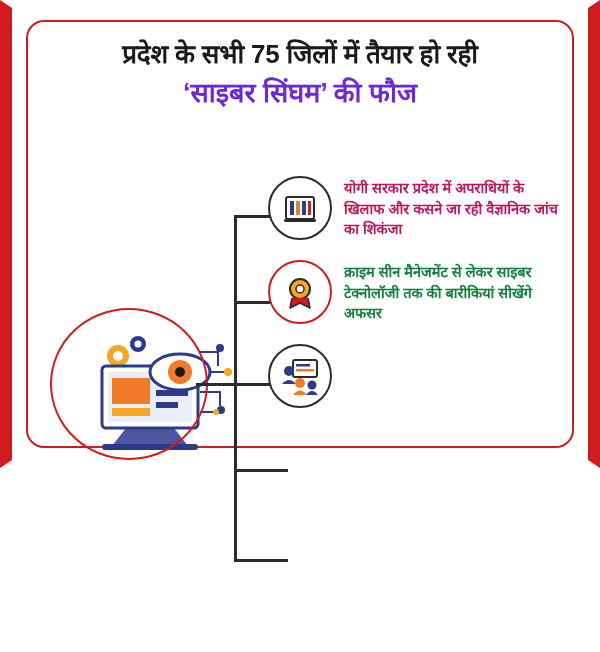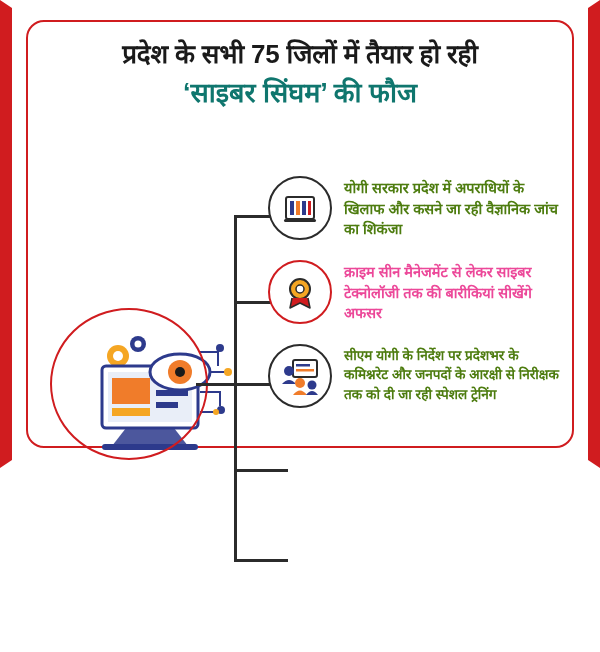--- a/index.html
+++ b/index.html
@@ -45,21 +45,21 @@
     font-size: 26px;
     font-weight: bold;
     color: #1a1a1a;
     letter-spacing: -0.2px;
     line-height: 1.25;
   }
   .headline .line2 {
     margin-top: 6px;
     font-size: 27px;
     font-weight: bold;
-    color: #0f766e;
+    color: #6d28d9;
     line-height: 1.25;
   }
 
   
   .illustration {
     position: absolute;
     left: 38px;
     top: 292px;
     width: 192px;
     height: 170px;
@@ -136,26 +136,26 @@
   }
   .badge svg {
     position: absolute;
     left: 50%;
     top: 50%;
     transform: translate(-50%, -50%);
   }
   .row-text {
     font-size: 14.5px;
     line-height: 1.42;
-    color: #4d7c0f;
+    color: #be185d;
     font-weight: bold;
     padding-top: 2px;
   }
   .row-text.red {
-    color: #ec4899;
+    color: #15803d;
   }
   .row-text.small {
     font-size: 13.6px;
   }
 </style>
 </head>
 <body>
 
 <div class="poster">
   <div class="inner-frame"></div>
@@ -250,19 +250,18 @@
           <rect x="17" y="9" width="14" height="2.5" fill="#2d3a8c"></rect>
           <rect x="17" y="14" width="18" height="2.5" fill="#f07c2a"></rect>
           <circle cx="10" cy="16" r="5" fill="#2d3a8c"></circle>
           <path d="M3 29 q7 -8 14 0 z" fill="#2d3a8c"></path>
           <circle cx="21" cy="28" r="5" fill="#f07c2a"></circle>
           <path d="M14 40 q7 -9 14 0 z" fill="#f07c2a"></path>
           <circle cx="33" cy="30" r="4.5" fill="#2d3a8c"></circle>
           <path d="M27 40 q6 -8 12 0 z" fill="#2d3a8c"></path>
         </svg>
       </div>
-      <div class="row-text small">सीएम योगी के निर्देश पर प्रदेशभर के कमिश्नरेट और जनपदों के आरक्षी से निरीक्षक तक को दी जा रही स्पेशल ट्रेनिंग</div>
     </div>
 
 
 
   </div>
 </div>
 
 </body></html>

